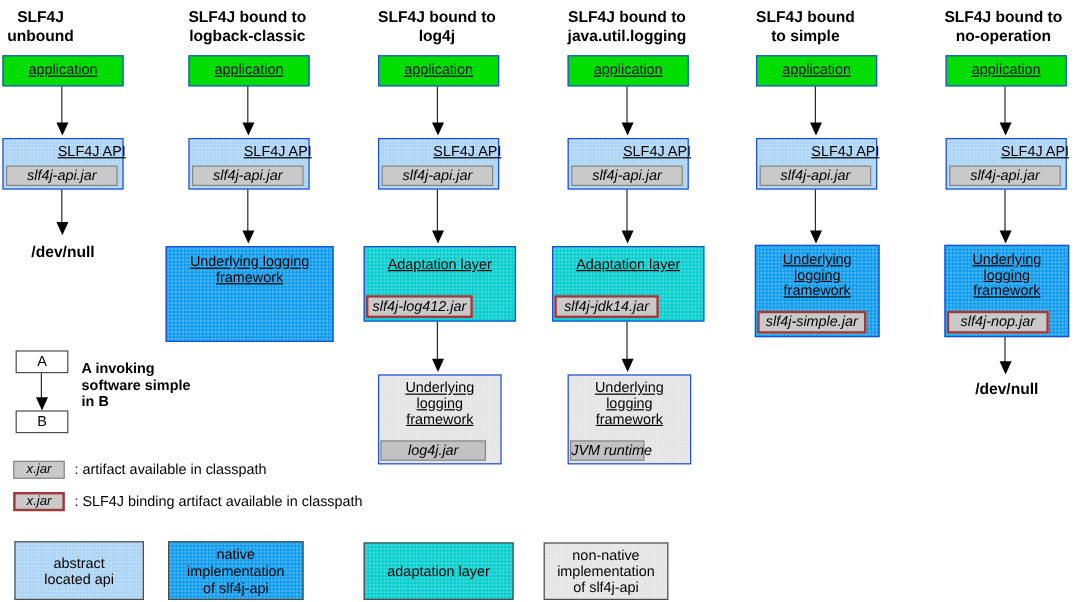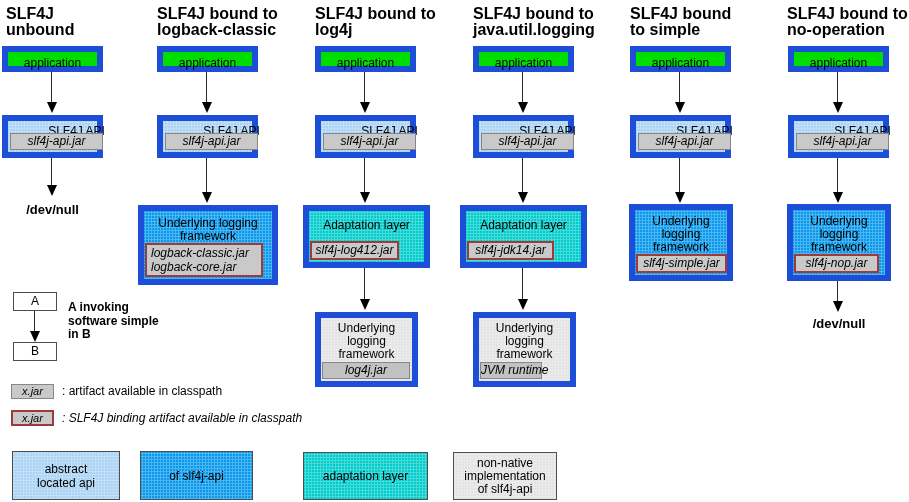--- a/index.html
+++ b/index.html
@@ -1,21 +1,21 @@
 <!DOCTYPE html>
 <html><head>
 <meta charset="utf-8">
 <style>
   html,body{margin:0;padding:0;background:#fff;}
   #stage{
     position:relative;width:909px;height:502px;background:#ffffff;
     font-family:"Liberation Sans",sans-serif;color:#000;overflow:hidden;
   }
-  .title{position:absolute;font-weight:bold;font-size:16px;line-height:16px;white-space:nowrap;}
-  .box{position:absolute;border:6px solid #1d4ed8;box-sizing:border-box;}
+  .title{position:absolute;font-weight:bold;font-size:13px;line-height:16px;white-space:nowrap;text-align:center;}
+  .box{position:absolute;border:1px solid #1d4ed8;box-sizing:border-box;text-decoration:underline;}
   .dots{background-image:radial-gradient(rgba(255,255,255,0.28) 1px, rgba(0,0,0,0) 1.3px);background-size:3px 3px;}
   .box-label{width:100%;text-align:center;font-size:12px;line-height:13px;}
   .lbl-app{margin-top:5px;font-size:12px;}
   .lbl-api{margin-top:4px;font-size:12px;padding-left:24px;}
   .jar{position:absolute;box-sizing:border-box;background:#c9c9c9;border:1px solid #868686;
        font-style:italic;font-size:12px;line-height:15px;text-align:center;white-space:nowrap;}
   .jar.binding{border:2px solid #9e3a3a;}
   .jar.multiline{text-align:left;padding:1px 0 1px 4px;line-height:14px;}
   .arrow{position:absolute;width:10px;}
   .arrow .shaft{position:absolute;left:4px;top:0;bottom:6px;width:1px;background:#2a2a2a;}
@@ -74,24 +74,20 @@
     </div>
     <div class="arrow" style="left:202px;top:158px;height:45px;">
         <i class="shaft"></i>
         <i class="head"></i>
       </div>
     <div class="box dots" style="left: 138px; top: 205px; width: 140px; height: 80px; background-color: rgb(9, 153, 236);">
       <div class="box-label" style="margin-top:6px;">
         <div>Underlying logging</div>
         <div>framework</div>
       </div>
-      <div class="jar binding multiline" style="left: 1px; bottom: 2px; width: 118px; background-color: rgb(201, 201, 201); border-color: rgb(158, 58, 58);">
-        <div>logback-classic.jar</div>
-        <div>logback-core.jar</div>
-      </div>
     </div>
   </div>
 
   <div>
     <div class="title" style="left:315px;top:6px;">
       <div>SLF4J bound to</div>
       <div>log4j</div>
     </div>
     <div class="box" style="left: 315px; top: 46px; width: 101px; height: 26px; background-color: rgb(0, 221, 0);">
       <div class="box-label lbl-app">application</div>
@@ -242,29 +238,30 @@
       <div>in B</div>
     </div>
   </div>
 
   <div>
     <div class="jar" style="left: 11px; top: 384px; width: 43px; height: 15px; line-height: 13px; font-size: 11px; background-color: rgb(201, 201, 201);">x.jar</div>
     <div class="caption" style="left:62px;top:385px;">: artifact available in classpath</div>
   </div>
   <div>
     <div class="jar binding" style="left: 11px; top: 410px; width: 43px; height: 16px; line-height: 12px; font-size: 11px; background-color: rgb(201, 201, 201); border-color: rgb(158, 58, 58);">x.jar</div>
-    <div class="caption" style="left:62px;top:412px;font-style:italic;">: SLF4J binding artifact available in classpath</div>
+    <div class="caption" style="left:62px;top:412px;">: SLF4J binding artifact available in classpath</div>
   </div>
 
   <div>
     <div class="swatch dots" style="left: 12px; top: 451px; width: 108px; height: 49px; background-color: rgb(169, 210, 244);">
       <div>abstract</div>
       <div>located api</div>
     </div>
     <div class="swatch dots" style="left: 140px; top: 451px; width: 113px; height: 49px; background-color: rgb(9, 153, 236);">
+      <div>native implementation</div>
       <div>of slf4j-api</div>
     </div>
     <div class="swatch dots" style="left: 303px; top: 452px; width: 125px; height: 48px; background-color: rgb(0, 204, 204);">
       <div>adaptation layer</div>
     </div>
     <div class="swatch dots" style="left: 453px; top: 452px; width: 104px; height: 48px; line-height: 13px; background-color: rgb(227, 227, 227);">
       <div>non-native</div>
       <div>implementation</div>
       <div>of slf4j-api</div>
     </div>

